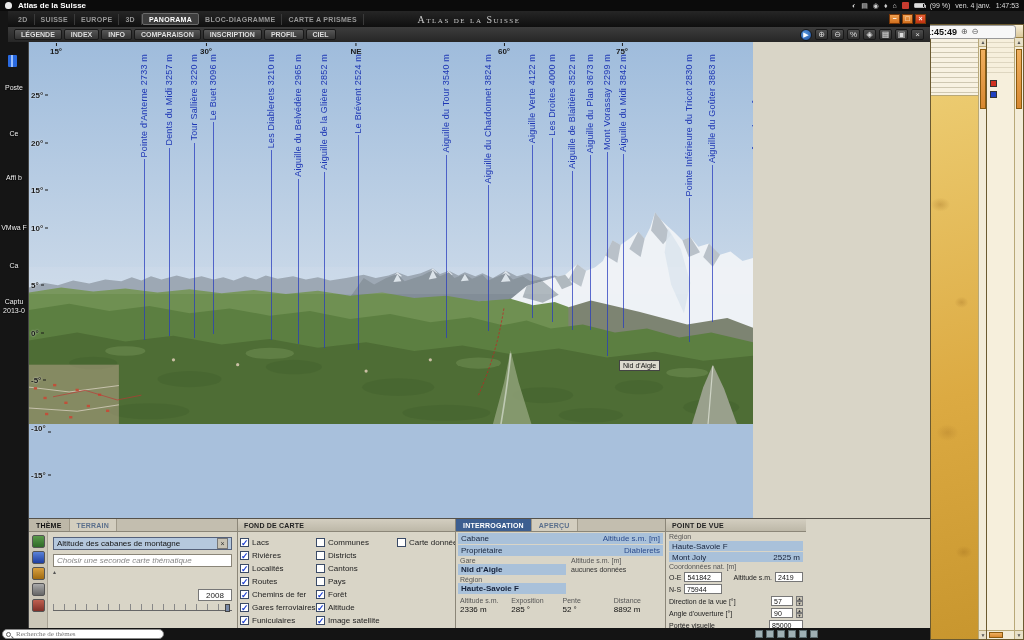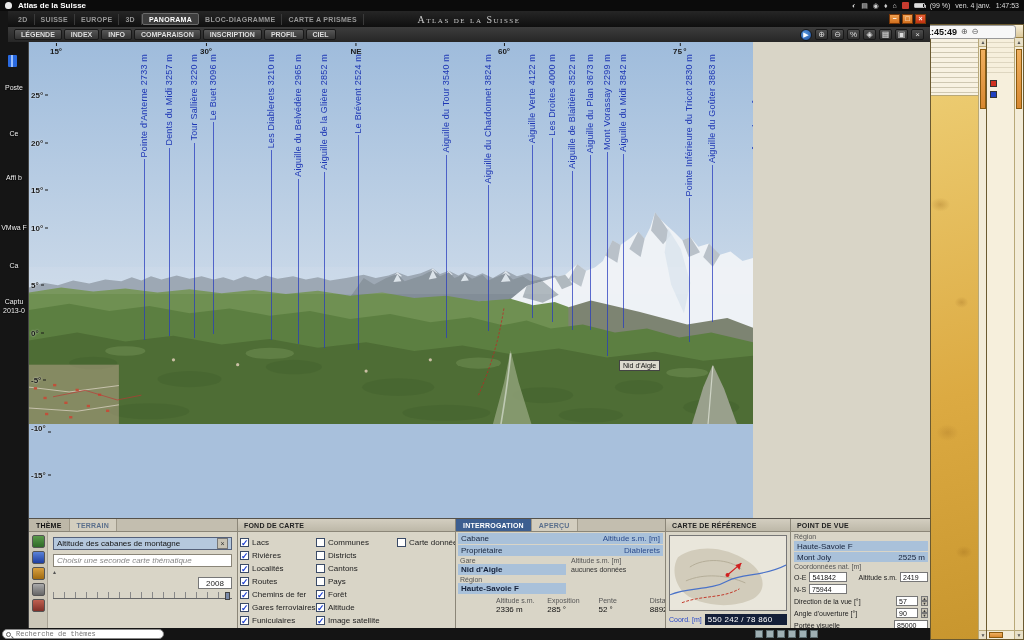--- a/index.html
+++ b/index.html
@@ -73,21 +73,21 @@
   .ticol { width:19px; background:#ccc7b8; border-right:1px solid #a8a294; display:flex; flex-direction:column; align-items:center; padding-top:3px; gap:3px; }
   .ticon { width:13px; height:13px; border:1px solid #555; border-radius:2px; }
   .ti1{background:linear-gradient(#5a9a4a,#2e6a28)} .ti2{background:linear-gradient(#5a82d8,#1e3ea0)}
   .ti3{background:linear-gradient(#d8a040,#a06a10)} .ti4{background:linear-gradient(#aaa,#666)}
   .ti5{background:linear-gradient(#c06050,#803028)}
   .theme-main { flex:1; padding:5px 5px 0 5px; min-width:0; }
   .combo { height:13px; border:1px solid #55617a; background:#b5c8dd; display:flex; align-items:center; font-size:8px; color:#111; padding:0 3px; white-space:nowrap; overflow:hidden; }
   .combo .x { margin-left:auto; flex:none; width:11px; height:11px; background:#c8c3b4; border:1px solid #777; font-size:7px; line-height:9px; text-align:center; color:#333; }
   .combo2 { margin-top:4px; height:13px; border:1px solid #8a8578; background:#fff; display:flex; align-items:center; font-size:8px; color:#888; font-style:italic; padding:0 3px; white-space:nowrap; overflow:hidden; }
   .collapse-arrow { font-size:6px; color:#555; line-height:7px; margin-top:2px; }
-  .year-row { display:flex; justify-content:flex-end; margin-top:1px; }
+  .year-row { display:flex; justify-content:flex-end; margin-top:13px; }
   .yearbox { width:34px; height:12px; background:#fff; border:1px solid #777; font-size:8px; display:flex; align-items:center; justify-content:center; color:#222; }
   .slider { margin-top:3px; height:7px; border-bottom:1px solid #666; background:repeating-linear-gradient(90deg,#888 0 1px,transparent 1px 11px); position:relative; }
   .sl-thumb { position:absolute; right:2px; top:0; width:5px; height:8px; background:#7a8aa8; border:1px solid #444; }
 
   
   .fond-cols { display:flex; padding:4px 2px 0; gap:2px; }
   .fcol { display:flex; flex-direction:column; gap:1px; }
   .fc1{width:74px}.fc2{width:80px}.fc3{width:56px}
   .cbrow { display:flex; align-items:center; gap:3px; height:12px; }
   .cb { width:9px; height:9px; background:#fff; border:1px solid #3a4a66; font-size:9px; line-height:8px; color:#1d3fd0; text-align:center; font-weight:bold; flex:none; }
@@ -96,21 +96,21 @@
   
   .irow-band { margin:1px 2px 0; height:11px; background:#a9c1da; display:flex; align-items:center; justify-content:space-between; padding:0 3px; font-size:8px; color:#16233c; }
   .irow-band .rt { color:#2a4a8c; }
   .icols { display:flex; margin:0 2px; }
   .icl { flex:1.15; min-width:0; }
   .icr { flex:1; padding-left:3px; min-width:0; }
   .ilab { font-size:7px; color:#555; padding:1px 2px 0; white-space:nowrap; }
   .ival-band { height:11px; background:#a9c1da; display:flex; align-items:center; padding:0 3px; font-size:8px; font-weight:bold; color:#14213a; white-space:nowrap; }
   .ival-plain { font-size:7px; color:#333; padding:2px 2px 0; }
   .stats { display:flex; margin:2px 2px 0; }
-  .stat { flex:1; min-width:0;margin-left:36px; }
+  .stat { flex:1; min-width:0; }
   .stat .v { font-size:8px; color:#111; padding:1px 2px; white-space:nowrap; }
 
   
   .refmap { margin:3px; height:76px; border:1px solid #777; background:#e8e5da; position:relative; overflow:hidden; }
   .coordrow { display:flex; align-items:center; gap:3px; margin:0 3px; }
   .coordlab { font-size:7px; color:#2747c8; white-space:nowrap; }
   .coordval { flex:1; height:11px; background:#141f38; color:#fff; font-size:8px; display:flex; align-items:center; padding:0 3px; letter-spacing:.3px; white-space:nowrap; }
 
   
   .vp-body { padding:0 3px; }
@@ -121,21 +121,21 @@
   .vin { height:10px; border:1px solid #777; background:#fff; font-size:7px; padding:0 2px; font-family:inherit; color:#111; }
   .w40{width:38px}.w30{width:28px}.w24{width:22px}.w36{width:34px}
   .stepper { width:7px; height:10px; display:flex; flex-direction:column; flex:none; }
   .stepper span { flex:1; background:#c8c3b4; border:1px solid #777; font-size:4px; line-height:3px; text-align:center; color:#333; }
 
   
   .bottombar { position:absolute; left:0; top:628px; width:930px; height:12px; background:#141414; z-index:12; display:flex; align-items:center; }
   .searchwrap { position:relative; margin-left:2px; width:162px; height:10px; background:#fff; border-radius:5px; border:1px solid #888; display:flex; align-items:center; padding-left:13px; }
   .mag { position:absolute; left:3px; top:2px; width:5px; height:5px; border:1px solid #666; border-radius:50%; }
   .mag::after { content:""; position:absolute; left:4px; top:4px; width:3px; height:1px; background:#666; transform:rotate(45deg); }
-  .searchin { border:none; outline:none; width:140px; height:8px; font-size:7px; font-family:Liberation Mono, monospace; color:#333; background:transparent; }
+  .searchin { border:none; outline:none; width:140px; height:8px; font-size:7px; font-family:Liberation Serif, serif; color:#333; background:transparent; }
   .bb-icons { position:absolute; left:755px; display:flex; gap:3px; }
   .bbi { width:8px; height:8px; background:#9fb0b4; border:1px solid #5a6a6e; }
 
   
   .rightarea { position:absolute; left:930px; top:11px; width:94px; height:629px; background:#1c1c1c; z-index:10; }
   .rwin { position:absolute; background:#efe7cf; border:1px solid #6b5a30; }
   .rw1 { left:0; top:13px; width:58px; height:616px; }
   .rw2 { left:56px; top:13px; width:38px; height:616px; z-index:2; }
   .rtitle { height:13px; background:linear-gradient(#f6edd6,#dcc99c); border-bottom:1px solid #a08648; display:flex; align-items:center; gap:2px; padding:0 2px; }
   .rwc { width:8px; height:8px; border:1px solid #7a3808; flex:none; }
@@ -323,21 +323,21 @@
         <div>30°</div>
       </div>
       <div class="hscale" style="left: 327px;">
         <div class="tick"></div>
         <div>NE</div>
       </div>
       <div class="hscale" style="left: 475px;">
         <div class="tick"></div>
         <div>60°</div>
       </div>
-      <div class="hscale" style="left: 651px; font-family: Liberation Mono, monospace;">
+      <div class="hscale" style="left: 593px;">
         <div class="tick"></div>
         <div>75°</div>
       </div>
       <div class="hscale" style="left: 772px;">
         <div class="tick"></div>
         <div>E</div>
       </div>
       <div class="vscale" style="top: 53px;">
         <span>25°</span>
         <span class="tick"></span>
@@ -604,39 +604,20 @@
             <div class="ilab">Pente</div>
             <div class="v">52 °</div>
           </div>
           <div class="stat">
             <div class="ilab">Distance</div>
             <div class="v">8892 m</div>
           </div>
         </div>
     </section>
 
-    <section class="panel p-ref">
-      <div class="phead">CARTE DE RÉFÉRENCE</div>
-      <div class="refmap">
-        <svg viewBox="0 0 117 72" width="100%" height="100%">
-          <rect width="117" height="72" fill="#e9e6db"></rect>
-          <path d="M8,20 C28,6 58,10 78,24 C94,34 100,52 84,62 C60,74 24,68 12,54 C4,44 2,30 8,20 Z" fill="#d2ccbb"></path>
-          <path d="M20,30 C35,20 60,22 72,32 M16,44 C34,36 58,38 76,46" stroke="#b4ad98" fill="none" stroke-width="1"></path>
-          <path d="M0,58 C20,50 40,54 58,44 C74,36 94,40 117,28" stroke="#4a72c8" stroke-width="1.2" fill="none"></path>
-          <path d="M12,66 C34,58 52,62 70,52" stroke="#c23a2a" stroke-width="1" fill="none" stroke-dasharray="3,1.5"></path>
-          <circle cx="58" cy="38" r="2" fill="#d02020"></circle>
-          <path d="M58,38 L72,26" stroke="#d02020" stroke-width="1.2"></path>
-          <path d="M72,26 L66,28 L70,33 Z" fill="#d02020"></path>
-        </svg>
-      </div>
-      <div class="coordrow">
-        <span class="coordlab">Coord. [m]</span>
-        <span class="coordval">550 242 / 78 860</span>
-      </div>
-    </section>
 
     <section class="panel p-vue">
       <div class="phead">POINT DE VUE</div>
       <div class="vp-body">
         <div class="vlab">Région</div>
         <div class="vband">
           <span>Haute-Savoie F</span>
         </div>
         <div class="vband">
           <span>Mont Joly</span>

